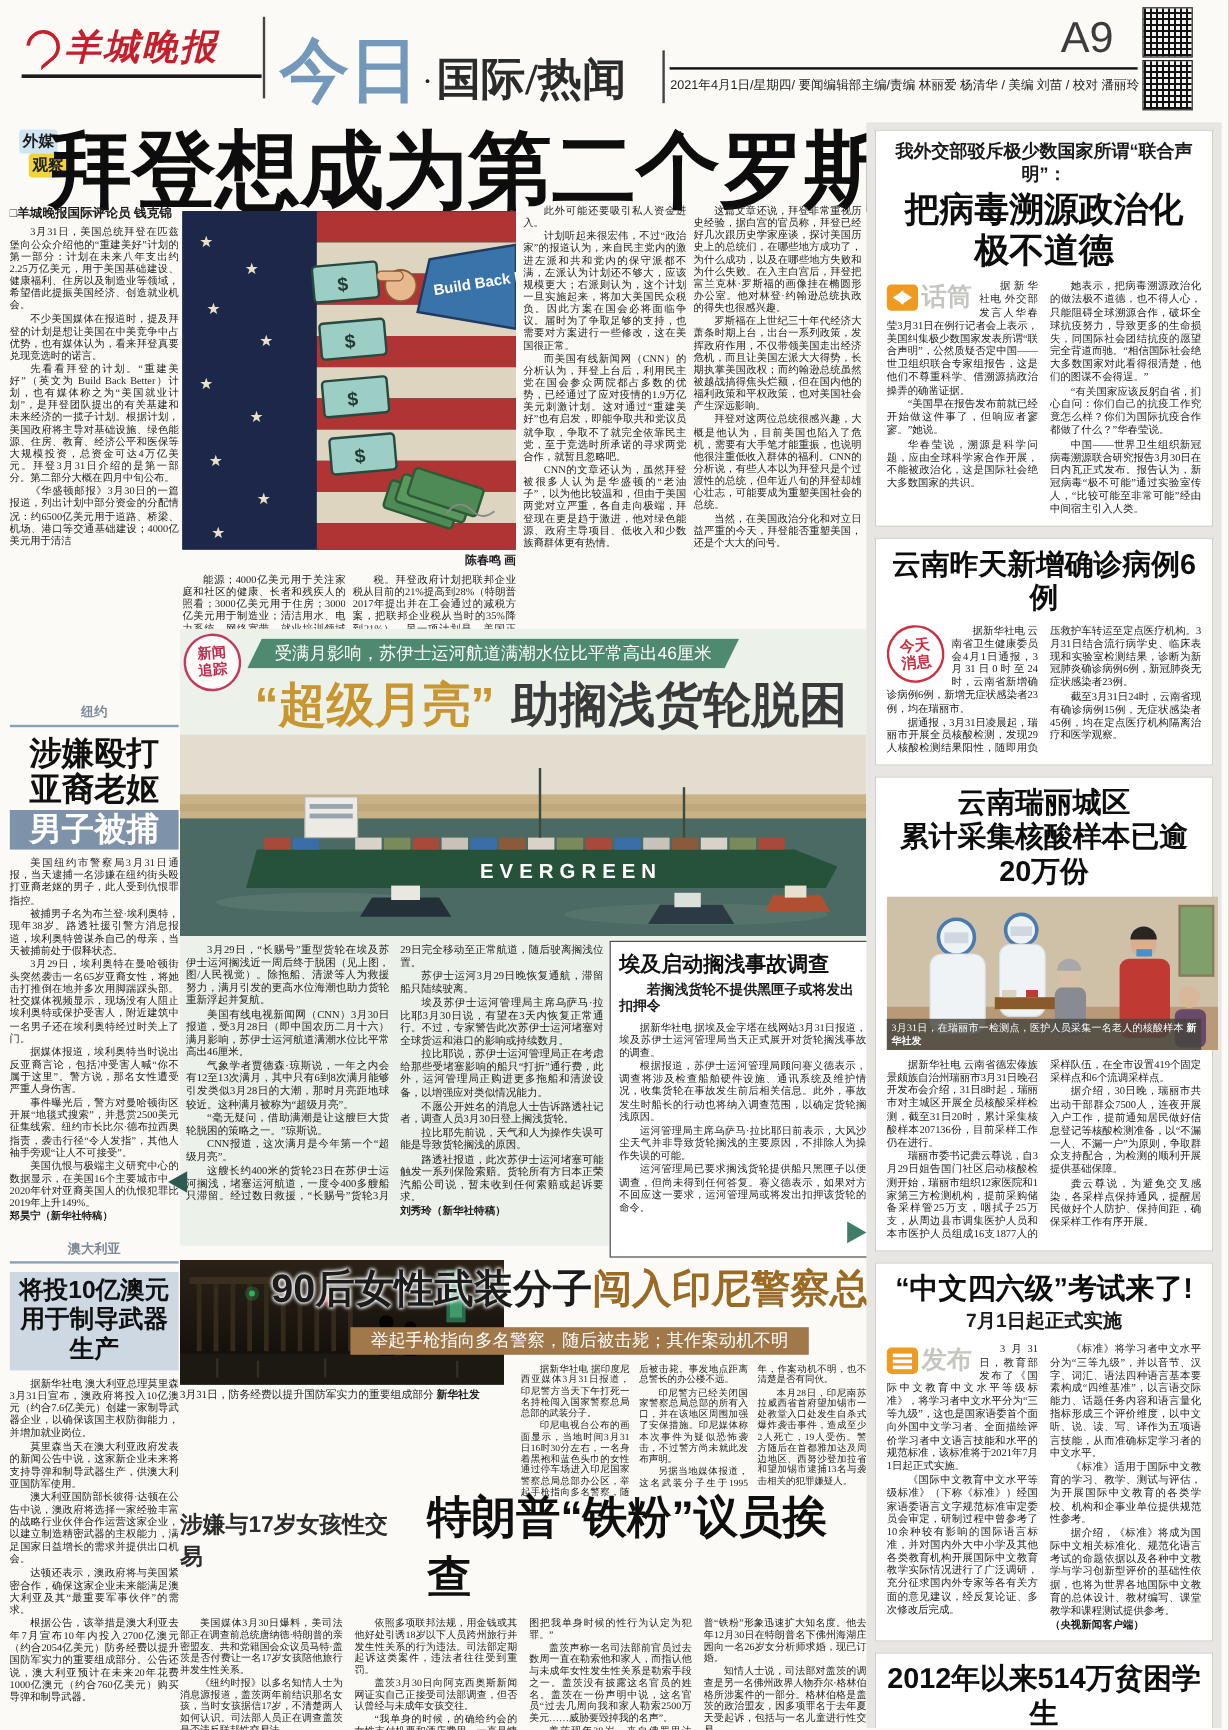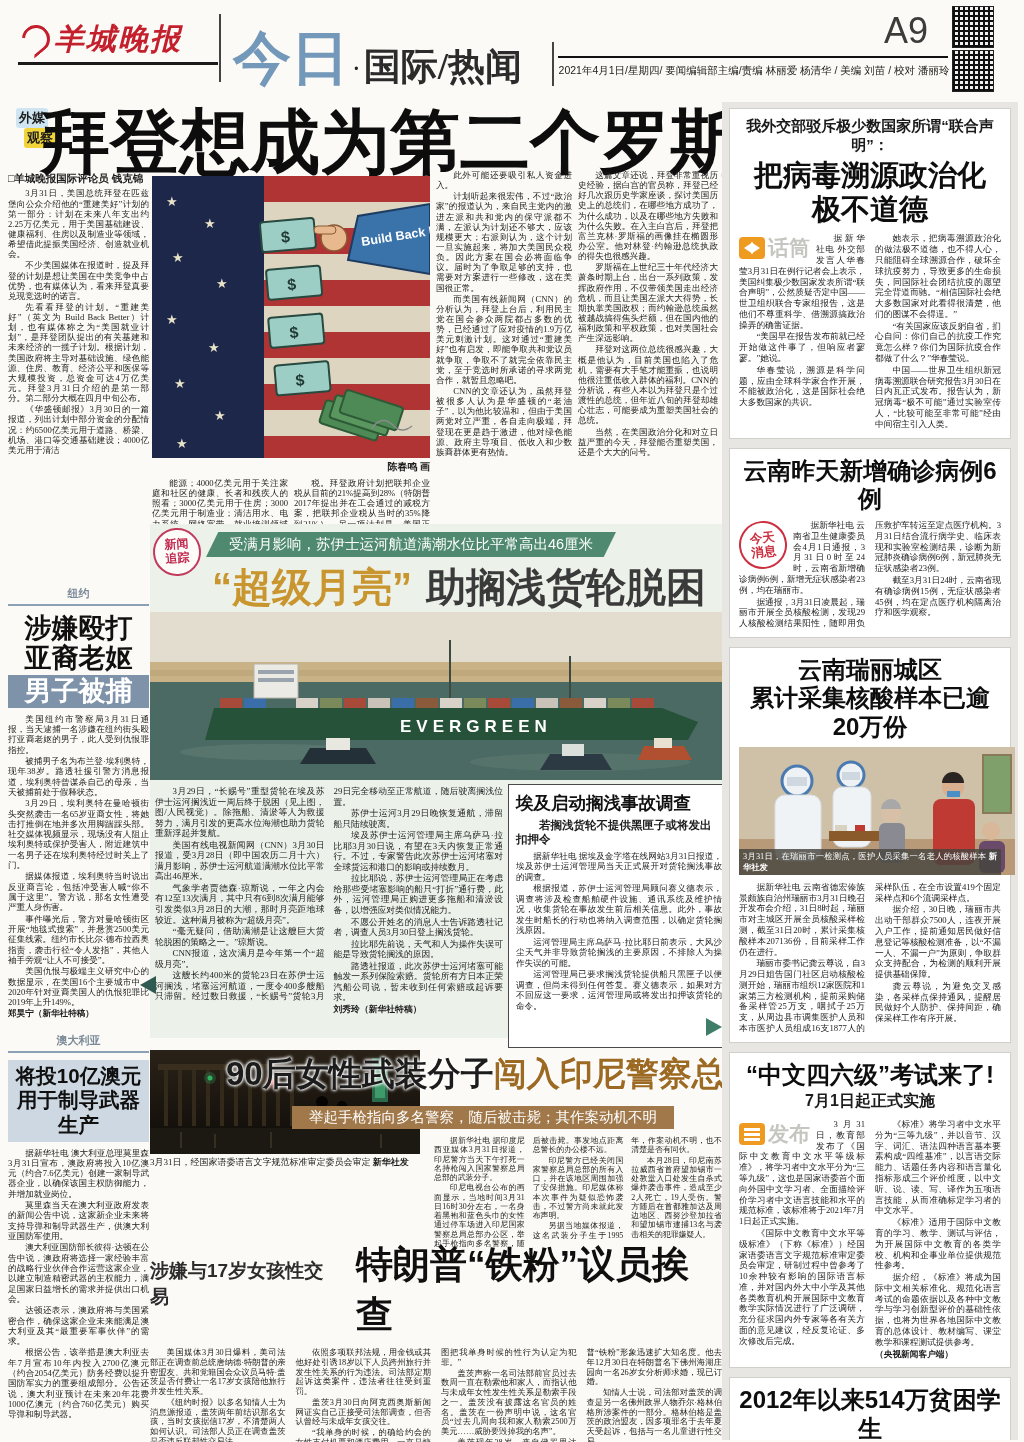--- a/index.html
+++ b/index.html
@@ -387,21 +387,21 @@
         </g>
         <g fill="#070503">
           <circle cx="172" cy="52" r="6"></circle>
             <rect x="165" y="58" width="14" height="22" rx="3"></rect>
           <circle cx="192" cy="56" r="5"></circle>
             <rect x="186" y="61" width="12" height="19" rx="3"></rect>
         </g>
       </svg>
     </div>
     <div class="abs indo-cap">
-      <span>3月31日，经国家语委语言文字规范标准审定委员会审定</span>
+      <span>3月31日，防务经费以提升国防军实力的重要组成部分</span>
       <b>新华社发</b>
     </div>
     <div class="abs indo-hl">
       <span>90后女性武装分子</span><span class="p2">闯入印尼警察总局</span>
     </div>
     <div class="abs indo-sub">举起手枪指向多名警察，随后被击毙；其作案动机不明</div>
     <div class="abs indo-body body-txt">
       <p>据新华社电 据印度尼西亚媒体3月31日报道，印尼警方当天下午打死一名持枪闯入国家警察总局总部的武装分子。</p>
       <p>印尼电视台公布的画面显示，当地时间3月31日16时30分左右，一名身着黑袍和蓝色头巾的女性通过停车场进入印尼国家警察总局总部办公区，举起手枪指向多名警察，随后被击毙。事发地点距离总警长的办公楼不远。</p>
       <p>印尼警方已经关闭国家警察总局总部的所有入口，并在该地区周围加强了安保措施。印尼媒体称本次事件为疑似恐怖袭击，不过警方尚未就此发布声明。</p>

